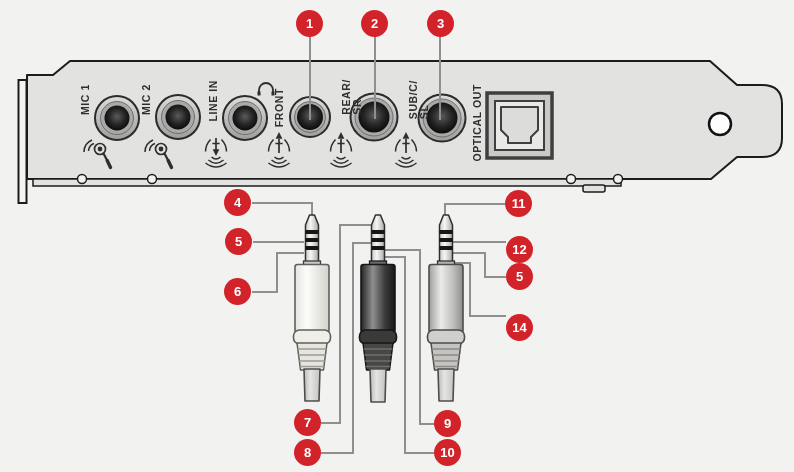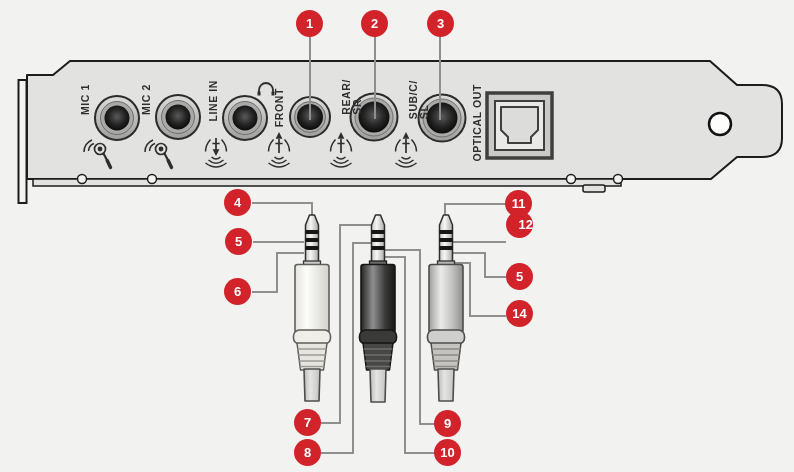--- a/index.html
+++ b/index.html
@@ -266,23 +266,23 @@
     </div>
 <div class="callout" style="left:434px;top:410px;">
       <span>9</span>
     </div>
 <div class="callout" style="left:434px;top:439px;text-align:right;">
       <span>10</span>
     </div>
 <div class="callout" style="left:505px;top:190px;">
       <span>11</span>
     </div>
-<div class="callout" style="left:506px;top:211px;justify-content:flex-end;">
+<div class="callout" style="left:506px;top:236px;">
       <span>12</span>
     </div>
 <div class="callout" style="left:506px;top:263px;">
       <span>5</span>
     </div>
-<div class="callout" style="left:506px;top:300px;">
+<div class="callout" style="left:506px;top:314px;">
       <span>14</span>
     </div>
 
 </div>
 
 </body></html>

